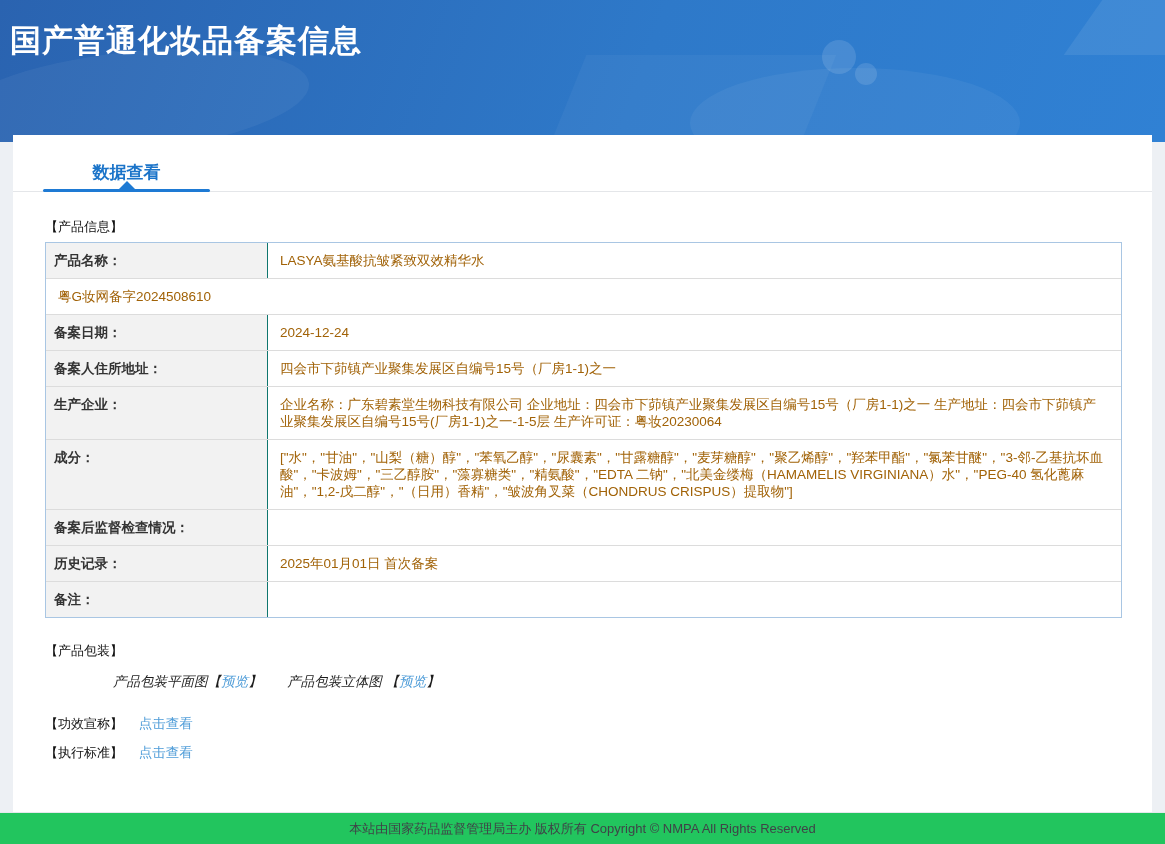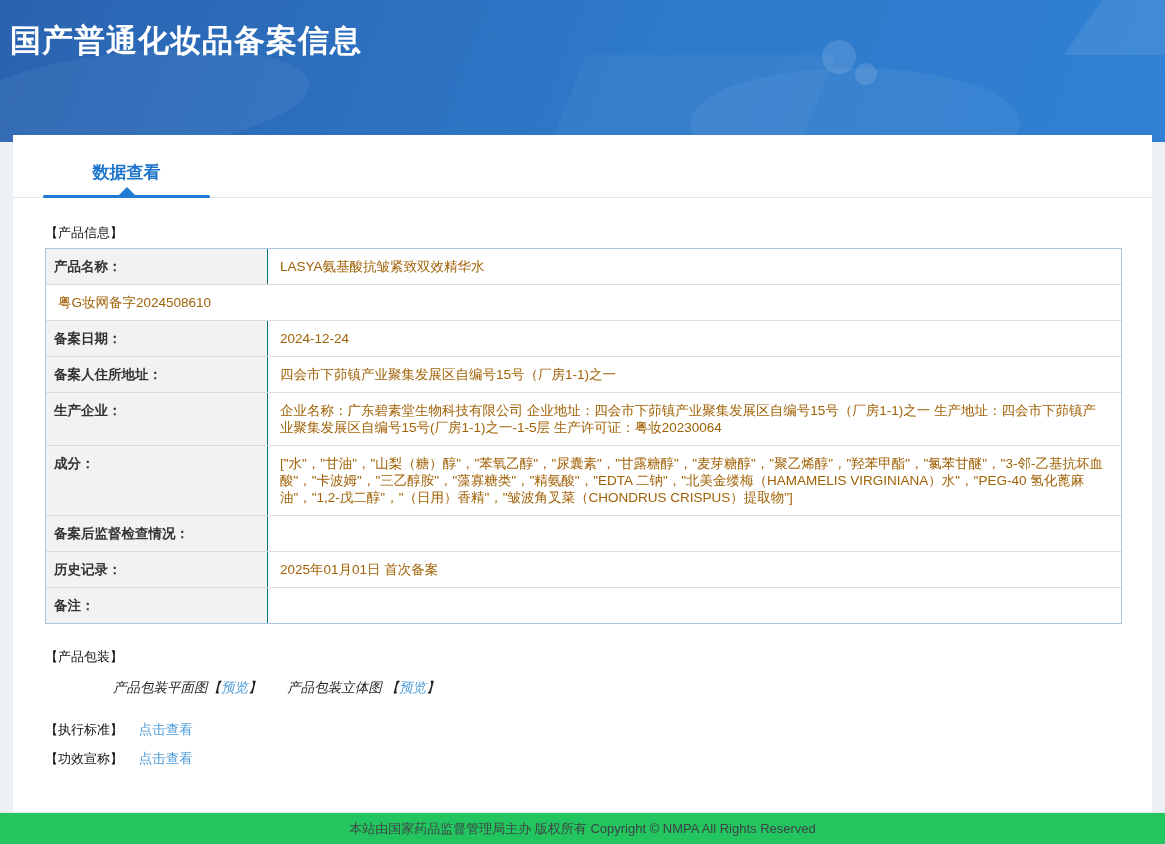--- a/index.html
+++ b/index.html
@@ -30,21 +30,21 @@
   
   .card {
     position:absolute; left:13px; top:135px; width:1139px; height:677px;
     background:#ffffff;
   }
   
   .tabbar { position:relative; padding-top:26px; }
   .tabbar::after { content:""; position:absolute; left:0; right:0; bottom:0; height:1px; background:#e4e6e9; }
   .tab {
     position:relative; display:inline-block; margin-left:30px; width:167px;
-    text-align:center; padding-bottom:14px;
+    text-align:center; padding-bottom:8px;
     color:#1b74c9; font-size:17px; font-weight:bold; cursor:pointer; z-index:2;
   }
   .tab .underline { position:absolute; left:0; bottom:0; width:100%; height:3px; background:#1e7ad4; border-radius:2px; }
   .tab .tri {
     position:absolute; bottom:3px; left:50%; margin-left:-8px; width:0; height:0;
     border-left:8px solid transparent; border-right:8px solid transparent; border-bottom:8px solid #1e7ad4;
   }
   
   .content { padding:0 30px 0 32px; }
   .section-title { font-size:13px; font-weight:normal; color:#111; }
@@ -149,26 +149,26 @@
     <div class="pack-line">
       <span class="pack-group">
         <span>产品包装平面图【</span><a class="blue-link">预览</a><span>】</span>
       </span>
       <span class="pack-group">
         <span>产品包装立体图 【</span><a class="blue-link">预览</a><span>】</span>
       </span>
     </div>
 
     <div class="std-line">
-      <span class="section-title">【执行标准】</span>
+      <span class="section-title">【功效宣称】</span>
       <a class="blue-link">点击查看</a>
     </div>
 
     <div class="std-line">
-      <span class="section-title">【功效宣称】</span>
+      <span class="section-title">【执行标准】</span>
       <a class="blue-link">点击查看</a>
     </div>
 
   </div>
 </div>
 
 <div class="footer">
   <span>本站由国家药品监督管理局主办 版权所有 Copyright © NMPA All Rights Reserved</span>
 </div>
 

